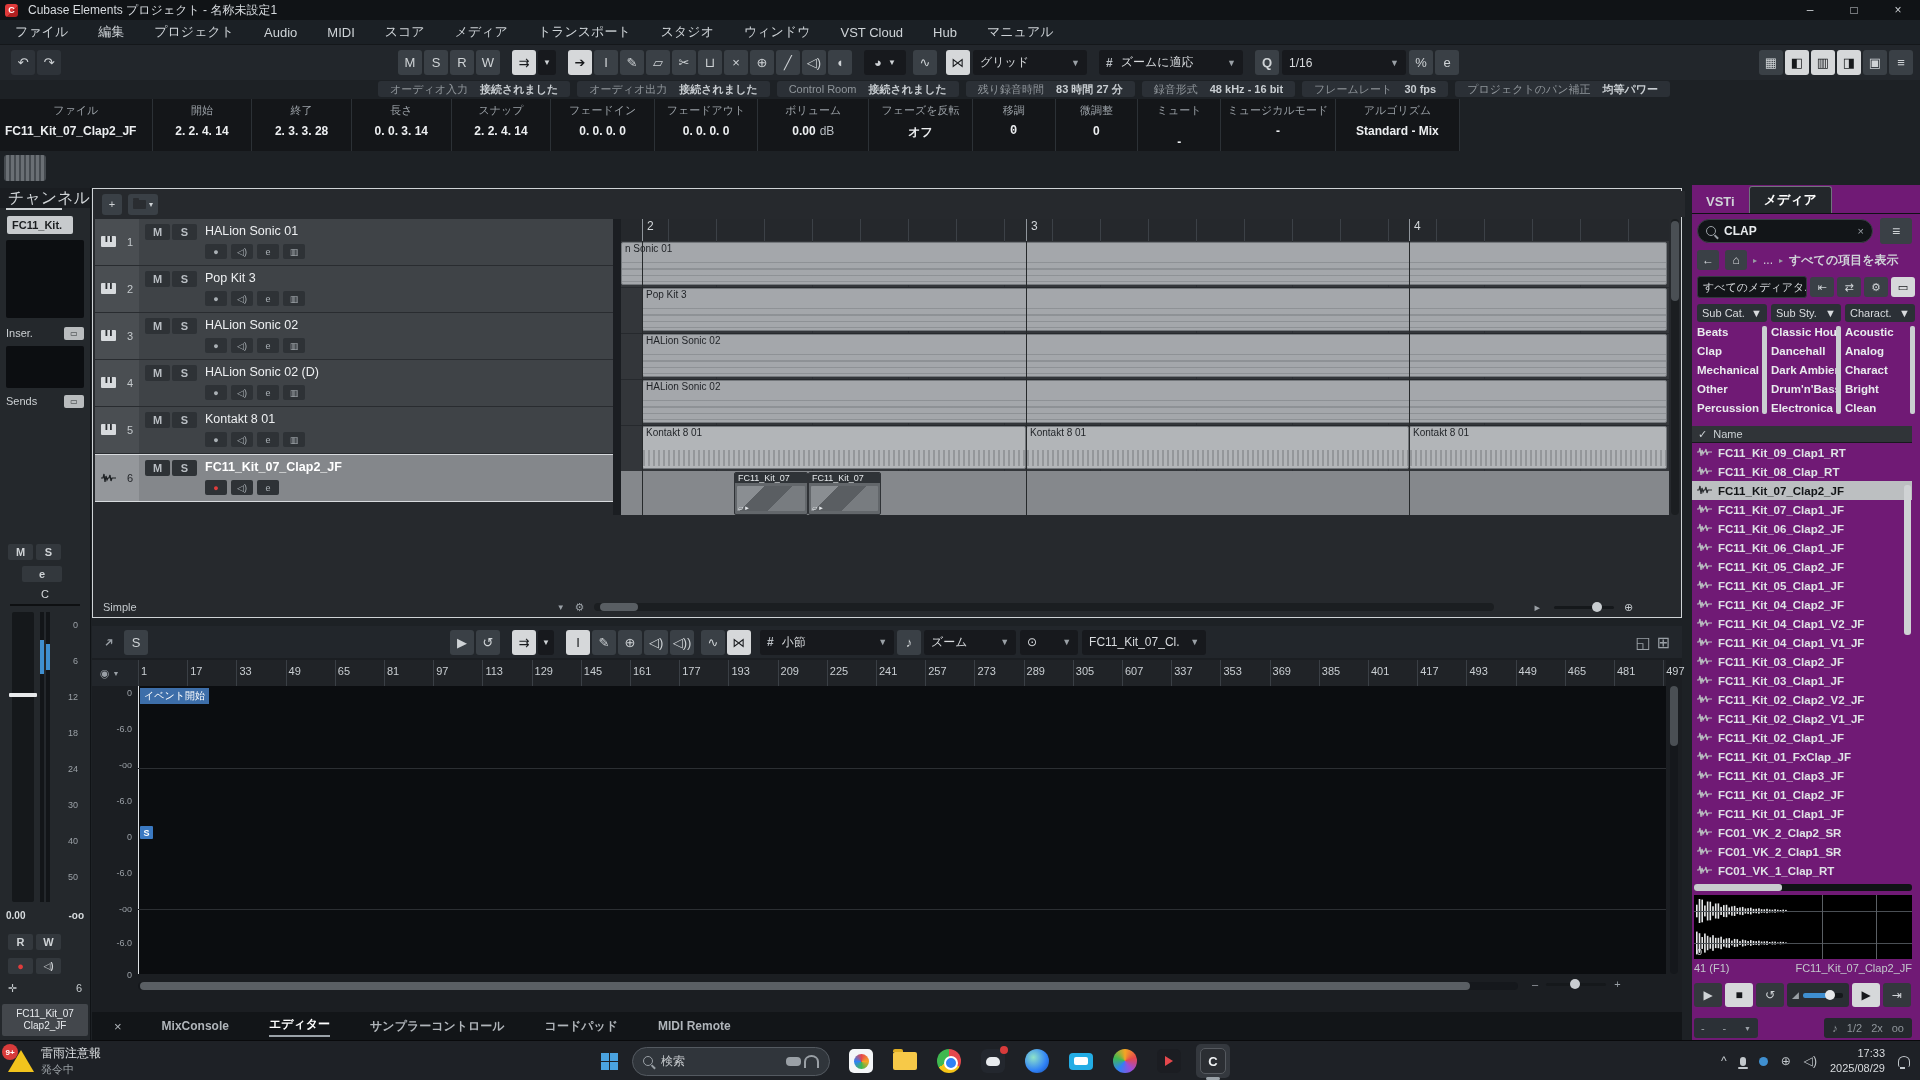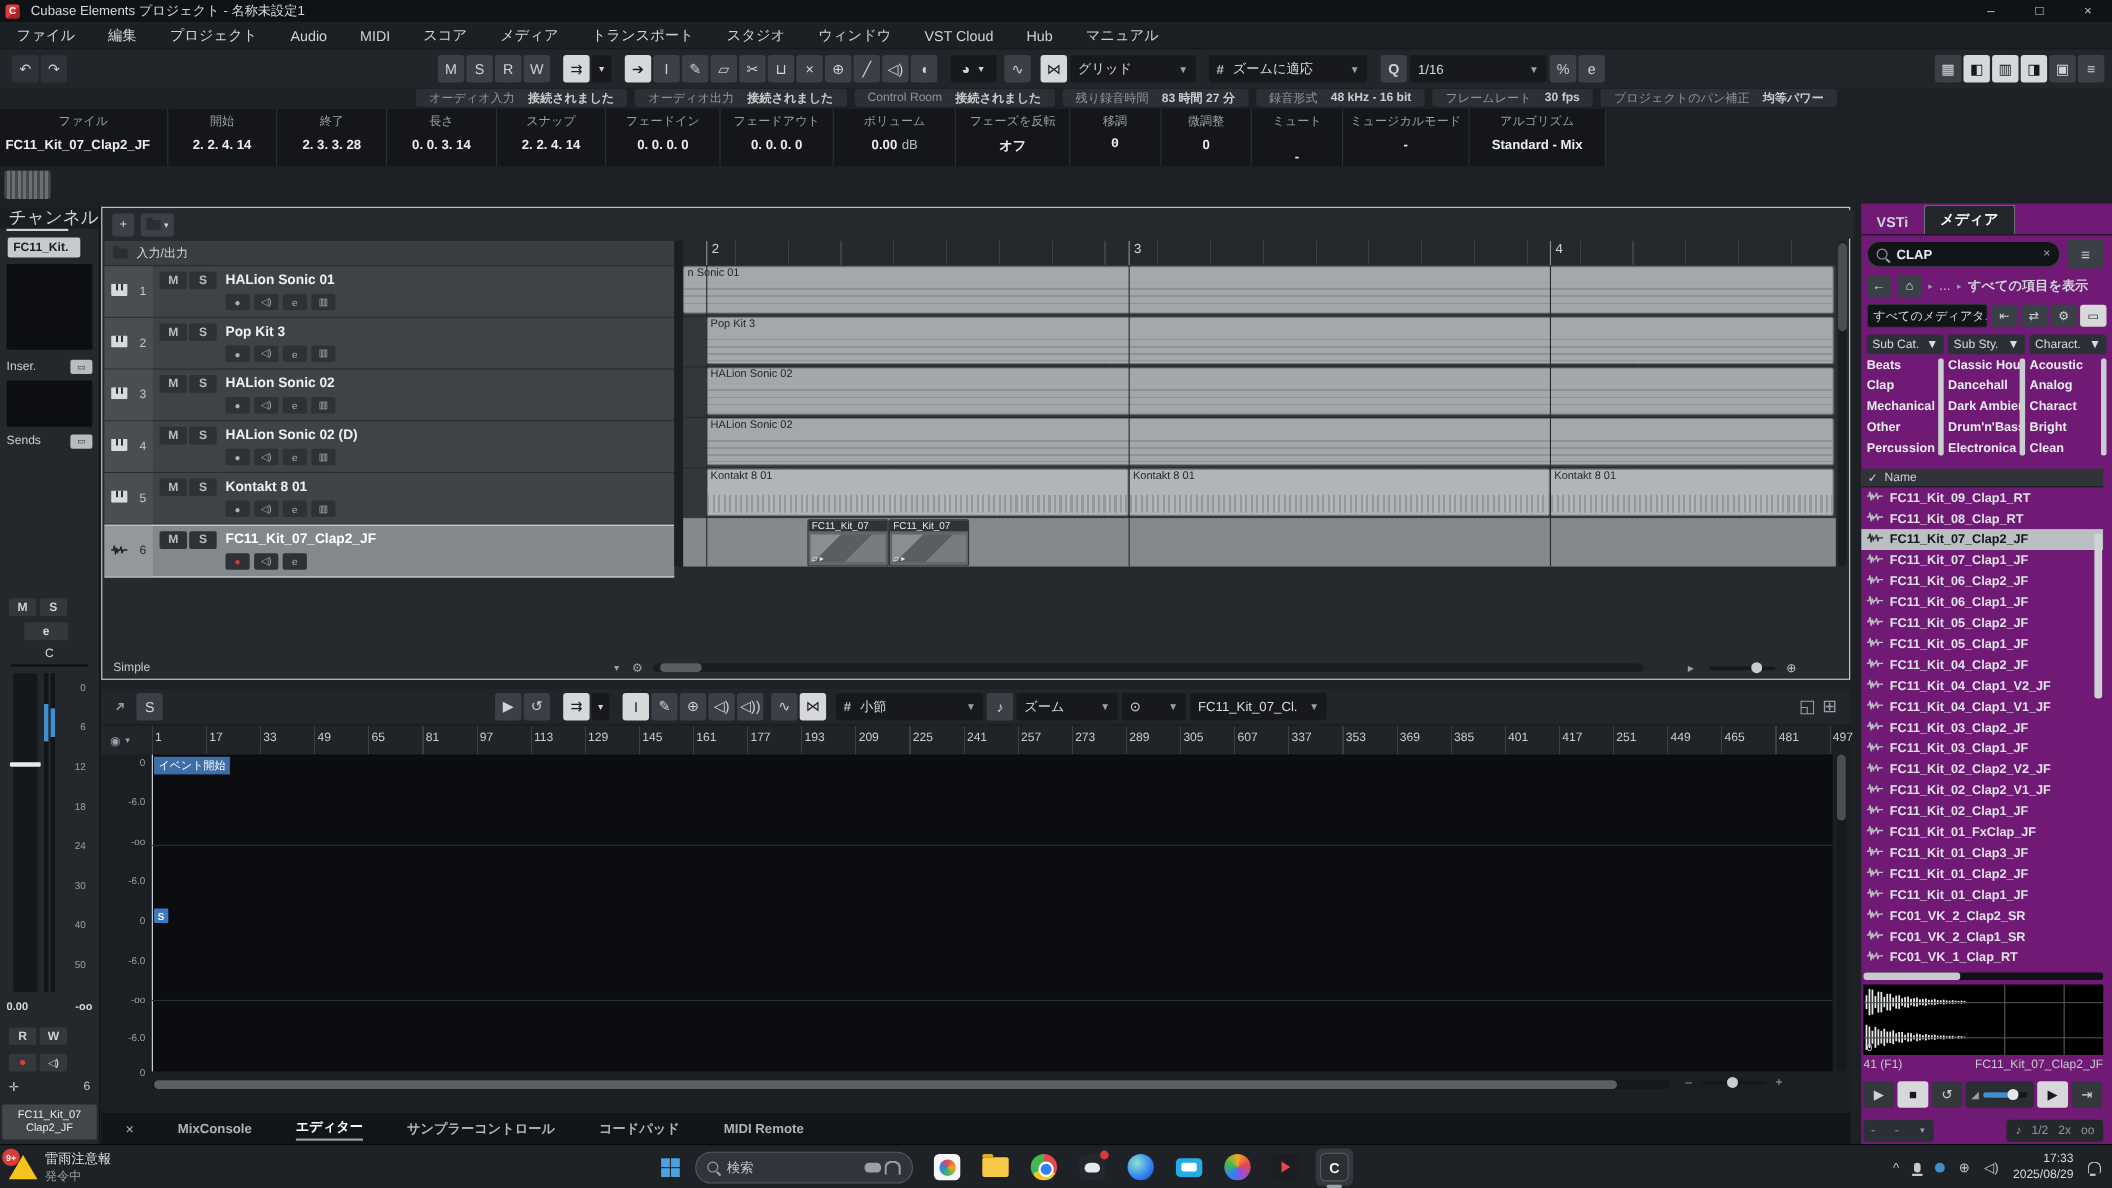--- a/index.html
+++ b/index.html
@@ -69,21 +69,21 @@
   .foldericon::before{content:"";position:absolute;left:0;top:-2px;width:6px;height:2px;background:#2a2d31;border-radius:1px 1px 0 0;}
   .trow{height:46px;background:#3f4347;border-bottom:1px solid #292c30;position:relative;display:flex;}
   .trow.selected{background:#84878b;border-top:1px solid #d8dbde;border-bottom:1px solid #d8dbde;}
   .tnumcol{width:44px;background:#4a4e52;display:flex;align-items:center;justify-content:space-between;padding:0 6px;box-sizing:border-box;}
   .trow.selected .tnumcol{background:#94979b;}
   .tnum{font-size:11px;color:#c5cacd;}
   .trow.selected .tnum{color:#24262a;}
   .tbody{flex:1;position:relative;}
   .tms{position:absolute;left:6px;top:5px;display:flex;gap:2px;}
   .msbtn{width:25px;height:16px;background:#2e3236;border-radius:2px;color:#b9bec3;font-size:11px;font-weight:bold;display:flex;align-items:center;justify-content:center;}
-  .tname{position:absolute;left:66px;top:5px;font-size:12.5px;color:#eef0f2;white-space:nowrap;font-weight:bold;}
+  .tname{position:absolute;left:66px;top:5px;font-size:12.5px;color:#eef0f2;white-space:nowrap;}
   .trow.selected .tname{color:#ffffff;font-weight:bold;}
   .tsubs{position:absolute;left:66px;top:25px;display:flex;gap:4px;}
   .subbtn{width:22px;height:15px;background:#2e3236;border-radius:2px;color:#aab0b5;font-size:9px;display:flex;align-items:center;justify-content:center;}
   .subbtn.rec-armed{color:#e03c3c;}
   #proj-splitter{left:520px;top:30px;width:8px;height:296px;background:#1b1e22;}
   #ruler{left:528px;top:30px;width:1048px;height:22px;background:#25282c;border-bottom:1px solid #17191d;
     background-image:repeating-linear-gradient(90deg,transparent 0 47px,#3c4147 47px 48px);}
   .rbar{position:absolute;top:0;height:22px;border-left:1px solid #8f959b;padding-left:4px;font-size:12px;color:#d3d7da;}
   #events{left:528px;top:52px;width:1048px;height:274px;background:#33363a;overflow:hidden;
     background-image:repeating-linear-gradient(90deg,transparent 0 95px,#2c2f34 95px 96px);}
@@ -501,24 +501,20 @@
 
   <div class="abs" id="project">
     <div class="abs" id="proj-head">
       <div class="tbtn small">+</div>
       <div class="tbtn small" style="min-width:30px;gap:3px;">
           <span class="foldericon"></span>
           <span style="font-size:8px;">▾</span>
         </div>
     </div>
     <div class="abs" id="tracklist">
-      <div id="iorow">
-        <span class="foldericon"></span>
-        <span>入力/出力</span>
-      </div>
       <div id="trackrows">
           <div class="trow">
             <div class="tnumcol">
               <span><svg width="15" height="11">
                   <rect width="15" height="11" rx="1" fill="#d7dadd"></rect>
                   <rect x="4.5" width="1.8" height="6" fill="#2b2e32"></rect>
                   <rect x="9" width="1.8" height="6" fill="#2b2e32"></rect>
                 </svg></span>
               <span class="tnum">1</span>
             </div>
@@ -797,21 +793,21 @@
         <span class="lznum" style="left: 839.4px;">273</span>
         <span class="lznum" style="left: 888.6px;">289</span>
         <span class="lznum" style="left: 937.8px;">305</span>
         <span class="lznum" style="left: 987px;">607</span>
         <span class="lznum" style="left: 1036.2px;">337</span>
         <span class="lznum" style="left: 1085.4px;">353</span>
         <span class="lznum" style="left: 1134.6px;">369</span>
         <span class="lznum" style="left: 1183.8px;">385</span>
         <span class="lznum" style="left: 1233px;">401</span>
         <span class="lznum" style="left: 1282.2px;">417</span>
-        <span class="lznum" style="left: 1331.4px;">251</span>
+        <span class="lznum" style="left: 1331.4px;">493</span>
         <span class="lznum" style="left: 1380.6px;">449</span>
         <span class="lznum" style="left: 1429.8px;">465</span>
         <span class="lznum" style="left: 1479px;">481</span>
         <span class="lznum" style="left: 1528.2px;">497</span>
       </div>
     <div class="abs" id="lz-scale">
         <span class="scalelbl" style="top: 2px; right: 6px;">0</span>
         <span class="scalelbl" style="top: 38px; right: 6px;">-6.0</span>
         <span class="scalelbl" style="top: 74px; right: 6px;">-oo</span>
         <span class="scalelbl" style="top: 110px; right: 6px;">-6.0</span>

